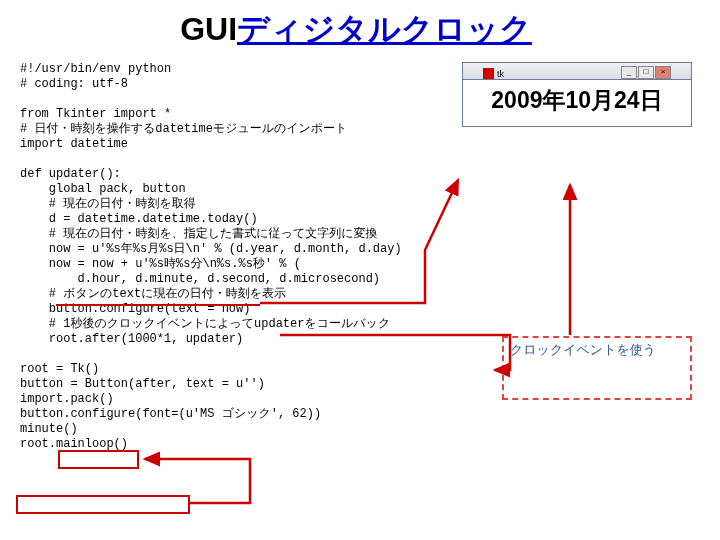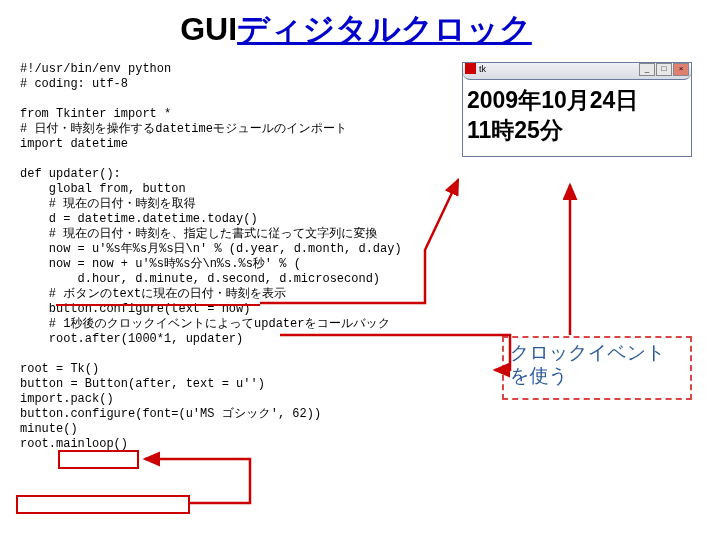--- a/index.html
+++ b/index.html
@@ -38,25 +38,24 @@
     top: 62px;
     width: 228px;
     border: 1px solid #6a7a9a;
     background: #fff;
   }
   .clock-titlebar {
     height: 16px;
     background: linear-gradient(#f0f0f4,#d8dce4);
     border-bottom: 1px solid #6a7a9a;
     display: flex;
-    align-items: flex-start;
+    align-items: flex-end;
     justify-content: space-between;
-    padding: 0 2px;
+    padding: 0 20px;
     font-size: 9px;
-    border-radius: 7px;
   }
   .clock-titlebar .left {
     display: flex;
     align-items: center;
     gap: 3px;
   }
   .tk-icon {
     width: 11px;
     height: 11px;
     background: #c00;
@@ -71,37 +70,38 @@
     height: 11px;
     border: 1px solid #888;
     background: #e8e8e8;
     font-size: 8px;
     line-height: 9px;
     text-align: center;
   }
   .winbtn.close { background: #e08070; }
   .clock-body {
     padding: 6px 4px 10px 4px;
+    text-align: center;
   }
   .clock-line {
     font-size: 23px;
     font-weight: bold;
     font-family: "MS Gothic","MS ゴシック",sans-serif;
     line-height: 1.3;
     white-space: nowrap;
   }
   .callout {
     position: absolute;
     right: 28px;
     top: 336px;
     width: 174px;
     height: 52px;
     border: 2px dashed #d44;
     color: #2a5a9a;
-    font-size: 19px;
+    font-size: 13px;
     padding: 4px 6px;
     line-height: 1.2;
   }
   .box-updater {
     position: absolute;
     left: 58px;
     top: 450px;
     width: 77px;
     height: 15px;
     border: 2px solid #c00;
@@ -131,21 +131,21 @@
 </div>
 
 <div class="code"><span>#!/usr/bin/env python</span>
 <span># coding: utf-8</span>
 <span></span>
 <span>from Tkinter import *</span>
 <span># 日付・時刻を操作するdatetimeモジュールのインポート</span>
 <span>import datetime</span>
 <span></span>
 <span>def updater():</span>
-<span>    global from, button</span>
+<span>    global pack, button</span>
 <span>    # 現在の日付・時刻を取得</span>
 <span>    d = datetime.datetime.today()</span>
 <span>    # 現在の日付・時刻を、指定した書式に従って文字列に変換</span>
 <span>    now = u'%s年%s月%s日\n' % (d.year, d.month, d.day)</span>
 <span>    now = now + u'%s時%s分\n%s.%s秒' % (</span>
 <span>        d.hour, d.minute, d.second, d.microsecond)</span>
 <span>    # ボタンのtextに現在の日付・時刻を表示</span>
 <span>    button.configure(text = now)</span>
 <span>    # 1秒後のクロックイベントによってupdaterをコールバック</span>
 <span>    root.after(1000*1, updater)</span>
@@ -164,21 +164,20 @@
       <span>tk</span>
     </div>
     <div class="winbtns">
       <span class="winbtn">_</span>
       <span class="winbtn">□</span>
       <span class="winbtn close">×</span>
     </div>
   </div>
   <div class="clock-body">
     <div class="clock-line">2009年10月24日</div>
-    <div class="clock-line">11時25分</div>
   </div>
 </div>
 
 <div class="callout">クロックイベントを使う</div>
 
 <div class="box-updater"></div>
 <div class="box-mainloop"></div>
 
 <svg class="arrows">
   <defs>

